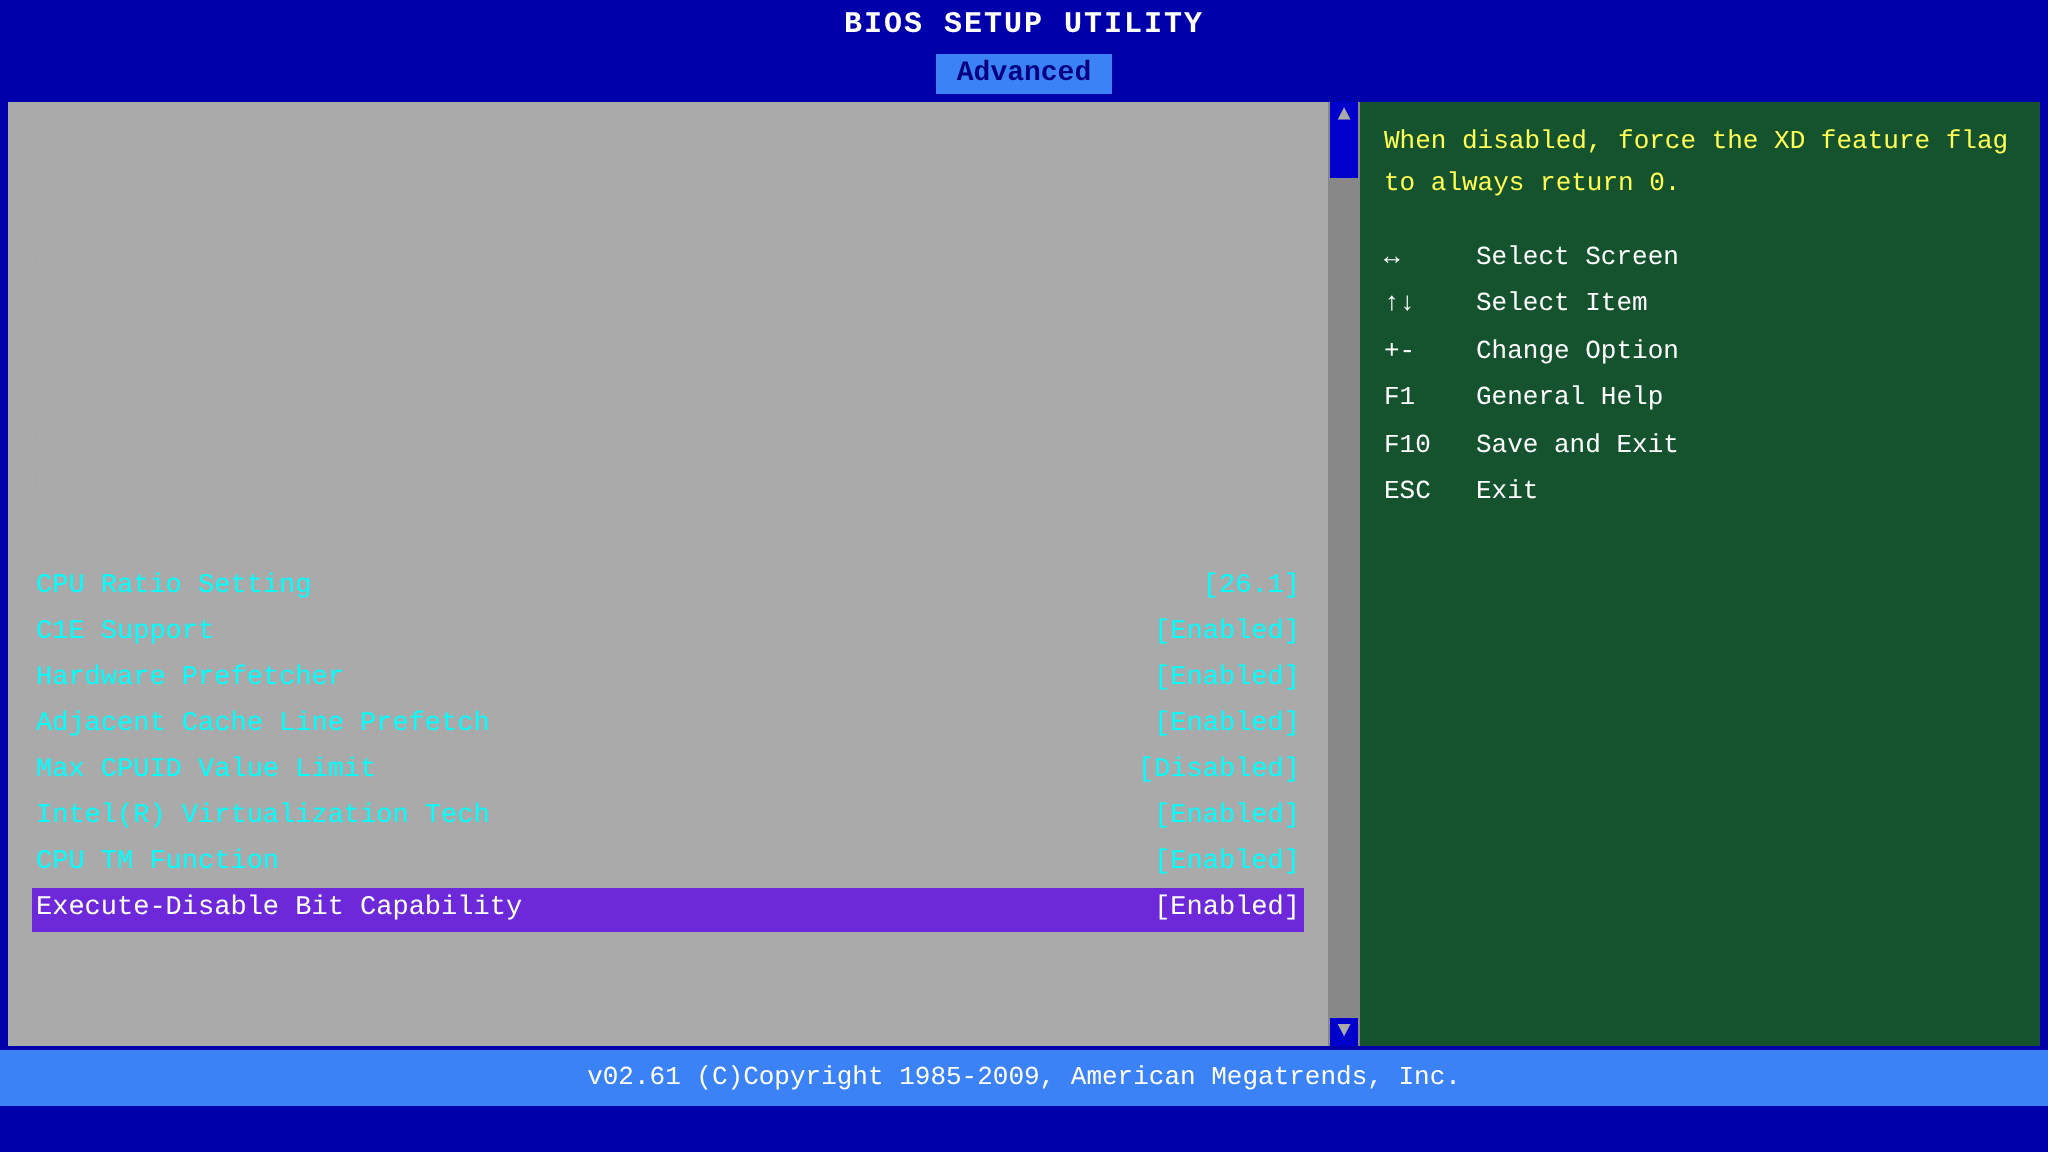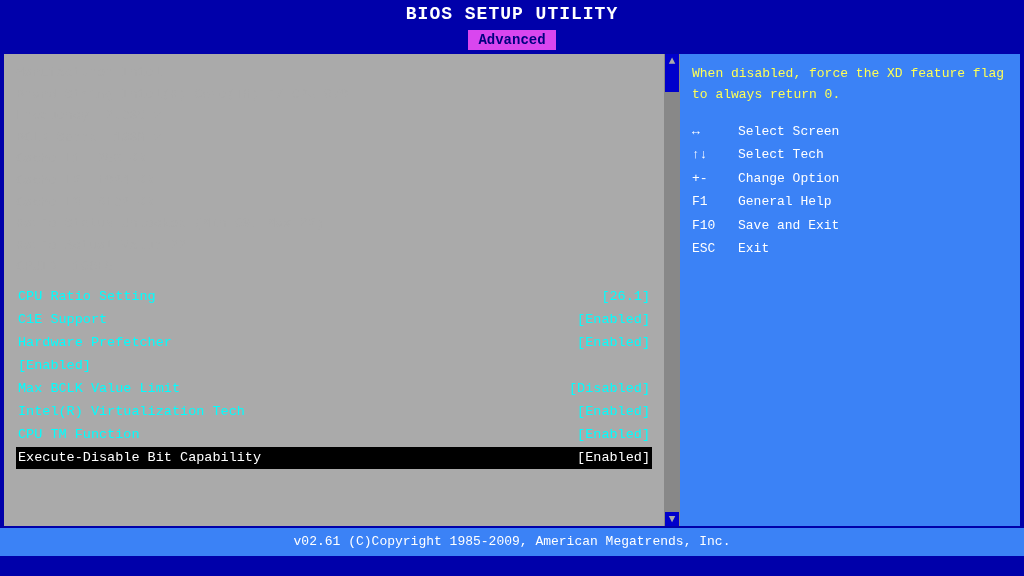--- a/index.html
+++ b/index.html
@@ -10,31 +10,31 @@
       font-family: 'Courier New', Courier, monospace;
       font-size: 14px;
       color: #aaaaaa;
       overflow: hidden;
     }
     #title-bar {
       background: #0000aa;
       text-align: center;
       padding: 4px 0;
       color: #ffffff;
-      font-size: 18px;
+      font-size: 15px;
       font-weight: bold;
       letter-spacing: 1px;
     }
     #tab-bar {
       background: #0000aa;
       text-align: center;
       padding: 2px 0;
     }
     #tab-active {
-      background: #d946ef;
+      background: #3b82f6;
       color: #000080;
       padding: 2px 10px;
       font-weight: bold;
       display: inline-block;
     }
     #main-area {
       display: flex;
       flex-direction: row;
       background: #aaaaaa;
       margin: 2px 4px;
@@ -42,21 +42,21 @@
     }
     #left-panel {
       flex: 0 0 660px;
       padding: 8px 12px;
       position: relative;
       overflow: hidden;
       border-radius: 14px;
     }
     #right-panel {
       flex: 1;
-      background: #3b82f6;
+      background: #14532d;
       color: #ffff55;
       padding: 10px 12px;
       font-size: 13px;
       line-height: 1.5;
     }
     #bottom-bar {
       background: #3b82f6;
       text-align: center;
       padding: 4px 0;
       color: #ffffff;
@@ -79,21 +79,21 @@
       line-height: 1.7;
       font-size: 13.5px;
     }
     .setting-name {
       flex: 0 0 340px;
     }
     .setting-value {
       color: #00ffff;
     }
     .highlight-row {
-      background: #000000;
+      background: #6d28d9;
       color: #ffffff;
     }
     .highlight-row .setting-name,
     .highlight-row .setting-value {
       color: #ffffff;
     }
     .key-help {
       display: flex;
       flex-direction: column;
       gap: 4px;
@@ -145,24 +145,25 @@
     </div>
         <div class="setting-row" style="padding: 0px 2px;">
       <span class="setting-name">C1E Support</span>
       <span class="setting-value">[Enabled]</span>
     </div>
         <div class="setting-row" style="padding: 0px 2px;">
       <span class="setting-name">Hardware Prefetcher</span>
       <span class="setting-value">[Enabled]</span>
     </div>
         <div class="setting-row" style="padding: 0px 2px;">
-      <span class="setting-value">[Enabled]</span>
-    </div>
-        <div class="setting-row" style="padding: 0px 2px;">
-      <span class="setting-name">Max BCLK Value Limit</span>
+      <span class="setting-name">Adjacent Cache Line Prefetch</span>
+      <span class="setting-value">[Enabled]</span>
+    </div>
+        <div class="setting-row" style="padding: 0px 2px;">
+      <span class="setting-name">Max CPUID Value Limit</span>
       <span class="setting-value">[Disabled]</span>
     </div>
         <div class="setting-row" style="padding: 0px 2px;">
       <span class="setting-name">Intel(R) Virtualization Tech</span>
       <span class="setting-value">[Enabled]</span>
     </div>
         <div class="setting-row" style="padding: 0px 2px; justify-content: space-between;">
       <span class="setting-name">CPU TM Function</span>
       <span class="setting-value">[Enabled]</span>
     </div>
@@ -183,21 +184,21 @@
 
   <div id="right-panel">
     <div style="color:#ffff55;font-size:13px;line-height:1.6;margin-bottom:16px;">When disabled, force the XD feature flag to always return 0.</div>
     <div class="key-help" id="key-help-list">
         <div class="key-row">
       <span class="key-sym">↔</span>
       <span>Select Screen</span>
     </div>
         <div class="key-row">
       <span class="key-sym">↑↓</span>
-      <span>Select Tech</span>
+      <span>Select Item</span>
     </div>
         <div class="key-row">
       <span class="key-sym">+-</span>
       <span>Change Option</span>
     </div>
         <div class="key-row">
       <span class="key-sym">F1</span>
       <span>General Help</span>
     </div>
         <div class="key-row">

